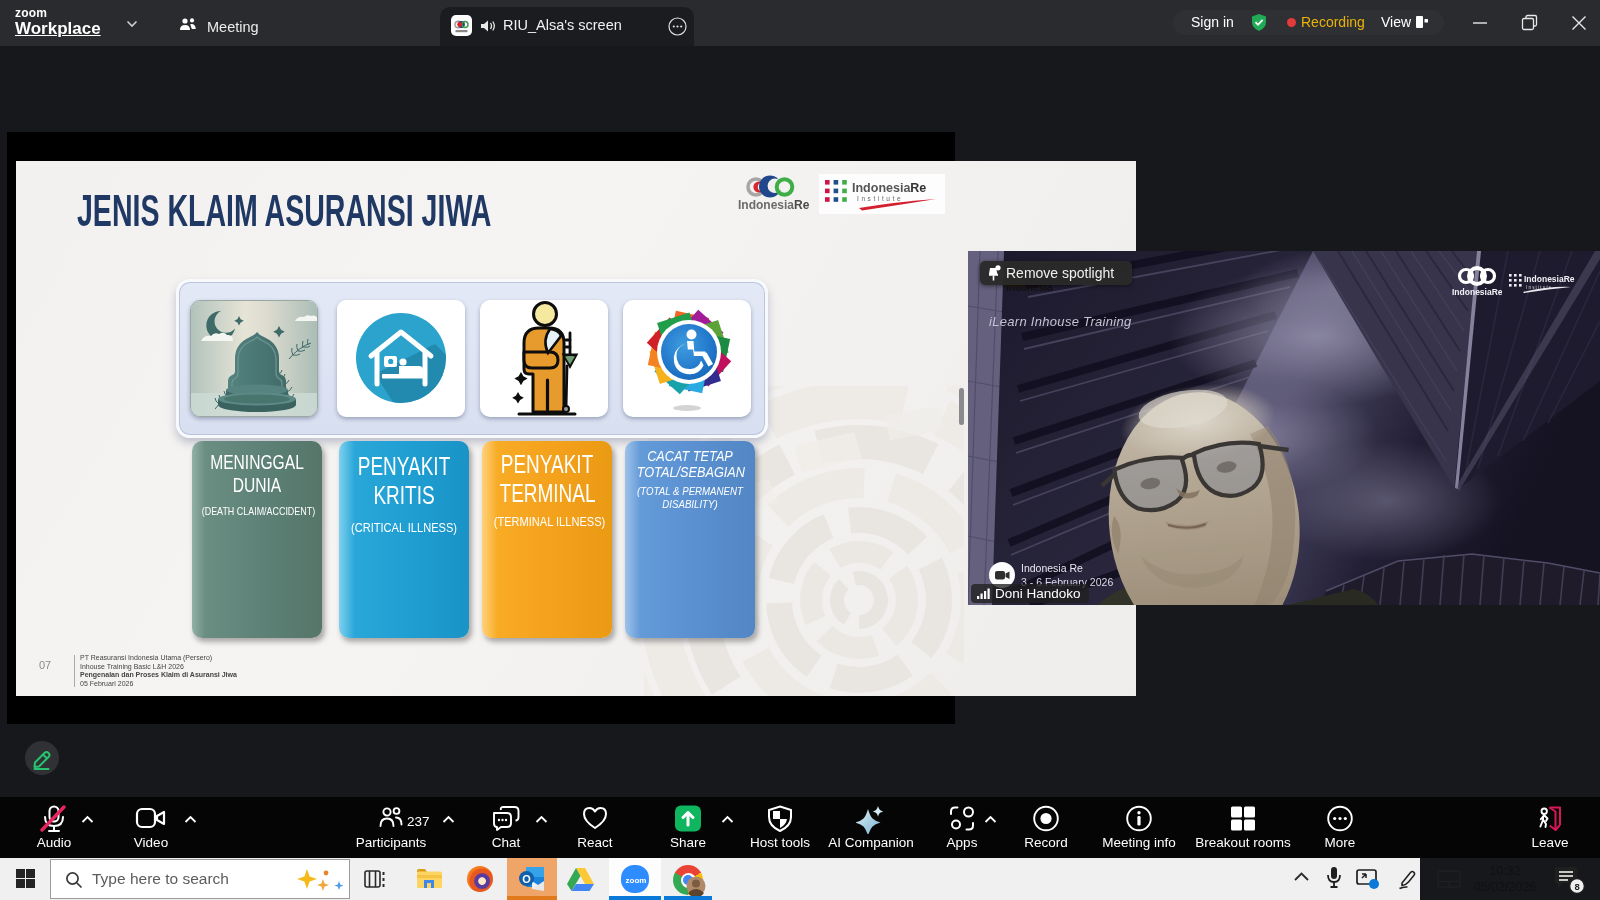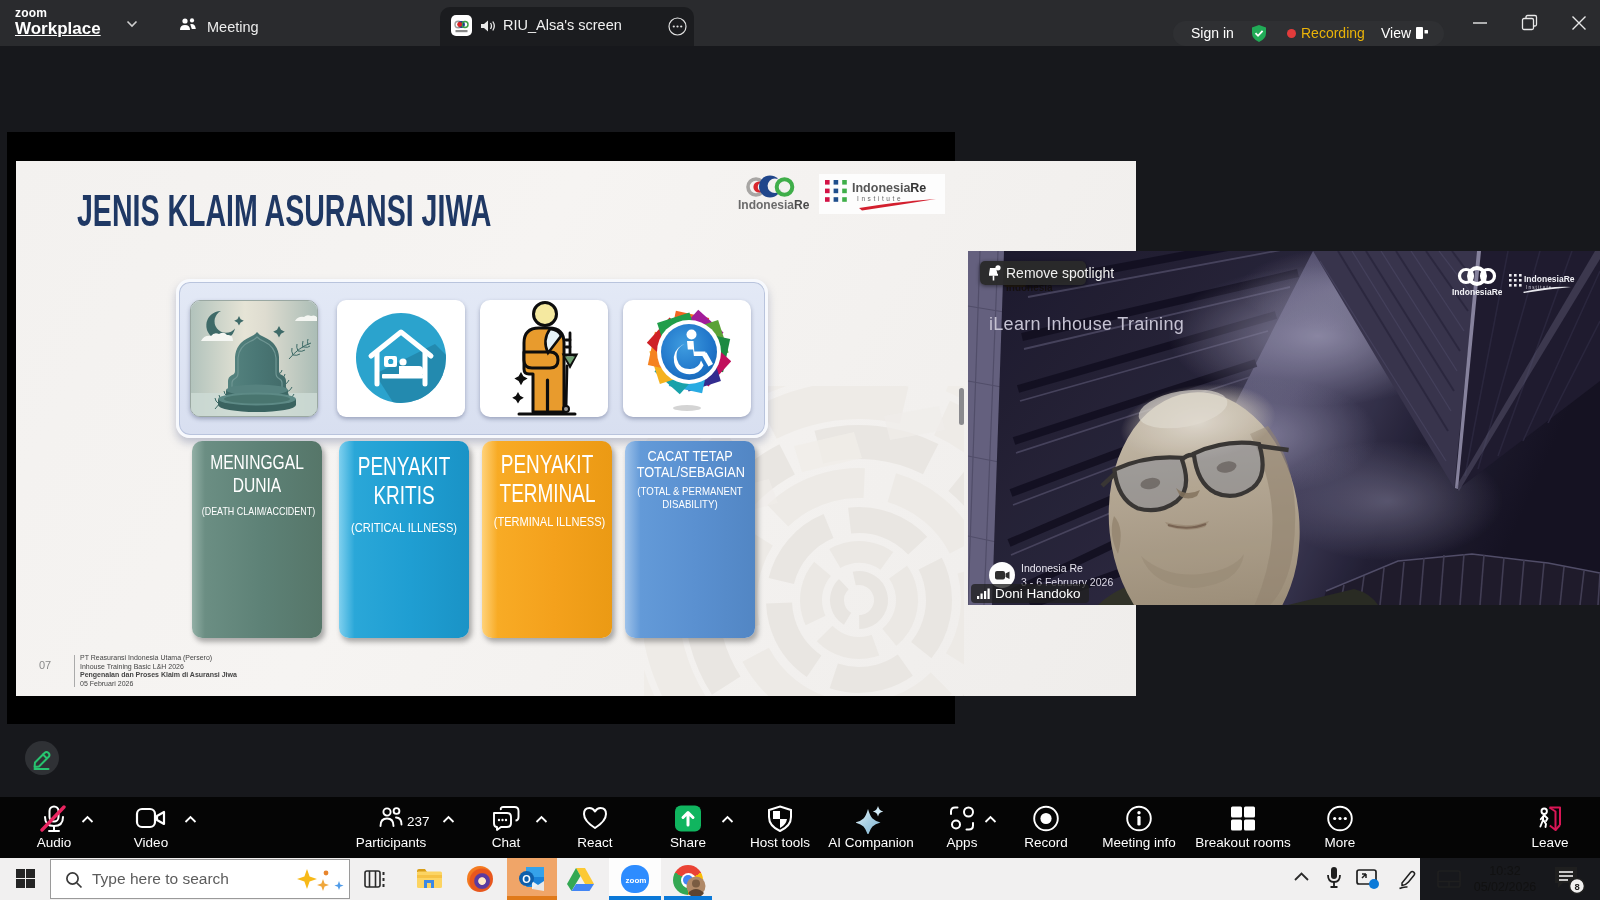--- a/index.html
+++ b/index.html
@@ -67,21 +67,21 @@
       </svg>
       <div class="abs" style="left:63px;top:10px;font-size:14.5px;color:#f0f0f0;">RIU_Alsa's screen</div>
       <svg class="abs" style="left:228px;top:10px" width="19" height="19" viewBox="0 0 19 19">
         <circle cx="9.5" cy="9.5" r="8.5" fill="none" stroke="#e0e0e0" stroke-width="1.2"></circle>
         <circle cx="5.8" cy="9.5" r="1.1" fill="#e0e0e0"></circle>
           <circle cx="9.5" cy="9.5" r="1.1" fill="#e0e0e0"></circle>
           <circle cx="13.2" cy="9.5" r="1.1" fill="#e0e0e0"></circle>
       </svg>
     </div>
 
-    <div class="abs" style="left:1173px;top:10px;width:271px;height:25px;background:#2f3033;border-radius:13px;margin-top:11px;">
+    <div class="abs" style="left:1173px;top:10px;width:271px;height:25px;background:#2f3033;border-radius:13px;">
       <div class="abs" style="left:18px;top:4px;font-size:14px;color:#fff;">Sign in</div>
       <svg class="abs" style="left:77px;top:3px" width="18" height="19" viewBox="0 0 18 19">
         <path d="M9 1 L16 3.5 V9 q0 6 -7 9 q-7 -3 -7 -9 V3.5 z" fill="#21ab57"></path>
         <path d="M5.5 9.2 L8 11.8 L12.6 6.8" stroke="#fff" stroke-width="1.8" fill="none"></path>
       </svg>
       <div class="abs" style="left:114px;top:8px;width:9px;height:9px;border-radius:50%;background:#e23b3b;"></div>
       <div class="abs" style="left:128px;top:4px;font-size:14px;color:#eab308;">Recording</div>
       <div class="abs" style="left:208px;top:4px;font-size:14px;color:#fff;">View</div>
       <svg class="abs" style="left:242px;top:5px" width="14" height="14" viewBox="0 0 14 14">
         <rect x="1" y="1" width="7" height="12" rx="1" fill="#fff"></rect>
@@ -315,21 +315,21 @@
       <div style="margin-top:8px;font-size:10.5px;white-space:nowrap;transform:scaleX(.85);">(DEATH CLAIM/ACCIDENT)</div>
     </div>
     <div class="abs card" id="card2" style="left:323px;top:280px;width:130px;height:197px;background:linear-gradient(90deg,#7fd0ef 0%,#2aa7d8 12%,#1f9ed2 55%,#1a93c6 100%);">
       <div style="margin-top:11px;font-size:26px;line-height:29px;transform:scaleX(.73);">PENYAKIT<br>KRITIS</div>
       <div style="margin-top:10px;font-size:13.5px;white-space:nowrap;transform:scaleX(.82);">(CRITICAL ILLNESS)</div>
     </div>
     <div class="abs card" id="card3" style="left:466px;top:280px;width:130px;height:197px;background:linear-gradient(90deg,#ffd27a 0%,#f8ab25 12%,#f4a11c 55%,#eb9a14 100%);">
       <div style="margin-top:9px;font-size:26px;line-height:29px;transform:scaleX(.73);">PENYAKIT<br>TERMINAL</div>
       <div style="margin-top:6px;font-size:13.5px;white-space:nowrap;transform:scaleX(.82);">(TERMINAL ILLNESS)</div>
     </div>
-    <div class="abs card" id="card4" style="left:609px;top:280px;width:130px;height:197px;background:linear-gradient(90deg,#9ec2ea 0%,#639ad8 12%,#5a90d0 55%,#5286c4 100%);">
+    <div class="abs card" id="card4" style="left:609px;top:280px;width:130px;height:197px;background:linear-gradient(90deg,#9ec2ea 0%,#639ad8 12%,#5a90d0 55%,#5286c4 100%);font-style:italic;">
       <div style="margin-top:7px;font-size:15.5px;line-height:15.5px;white-space:nowrap;transform:scaleX(.82);">CACAT TETAP<br>TOTAL/SEBAGIAN</div>
       <div style="margin-top:6px;font-size:11.5px;line-height:12.5px;white-space:nowrap;transform:scaleX(.84);">(TOTAL &amp; PERMANENT<br>DISABILITY)</div>
     </div>
 
     <div class="abs" style="left:23px;top:498px;font-size:11px;color:#8a8a8a;">07</div>
     <div class="abs" style="left:58px;top:494px;width:1px;height:32px;background:#aaa;"></div>
     <div class="abs" style="left:64px;top:493px;font-size:7px;line-height:8.5px;color:#444;">
       PT Reasuransi Indonesia Utama (Persero)<br>
       Inhouse Training Basic L&amp;H 2026<br>
       <b>Pengenalan dan Proses Klaim di Asuransi Jiwa</b><br>
@@ -482,30 +482,30 @@
         <path d="M197 271 q23 7 44 -1 l-4 6 q-18 6 -36 0z" fill="#a6957c" opacity=".9"></path>
         <path d="M200 274 q20 6 38 -1" stroke="#77604c" stroke-width="2" fill="none" opacity=".8"></path>
         <path d="M173 305 q25 22 60 18 q32 -4 43 -20 q-4 30 -50 34 q-42 -2 -53 -32z" fill="#9c8d74" opacity=".35"></path>
       </g>
       <rect width="632" height="354" fill="#141226" opacity=".08"></rect>
 
       <text x="38" y="40" font-size="10" font-weight="700" fill="#15100b" opacity=".85" font-family="Liberation Sans">indonesia</text>
       <rect x="36" y="18" width="22" height="18" rx="3" fill="#241c12" opacity=".85"></rect>
     </svg>
     
-    <div class="abs" style="left:12px;top:10px;width:106px;height:24px;background:rgba(42,42,42,.96);border-radius:5px;box-shadow:0 1px 4px rgba(0,0,0,.5);">
+    <div class="abs" style="left:12px;top:10px;width:152px;height:24px;background:rgba(42,42,42,.96);border-radius:5px;box-shadow:0 1px 4px rgba(0,0,0,.5);">
       <svg class="abs" style="left:7px;top:4px" width="14" height="16" viewBox="0 0 14 16">
         <circle cx="11" cy="2.8" r="2.6" fill="#fff"></circle>
         <path d="M3 3 h6 l1.5 6 l-8.5 0z M2 9 h9 v1.8 h-9z" fill="#fff"></path>
         <path d="M6.5 10.5 v5" stroke="#fff" stroke-width="1.6"></path>
       </svg>
       <div class="abs" style="left:26px;top:4px;font-size:14px;color:#efefef;white-space:nowrap;">Remove spotlight</div>
     </div>
     
-    <div class="abs" style="left:21px;top:63px;font-size:18px;color:#c5c2d2;letter-spacing:.3px;">iLearn Inhouse Training</div>
+    <div class="abs" style="left:21px;top:63px;font-size:13px;color:#c5c2d2;letter-spacing:.3px;font-style:italic;">iLearn Inhouse Training</div>
     
     <svg class="abs" style="left:484px;top:15px" width="50" height="32" viewBox="0 0 50 32">
       <g fill="none" stroke="#fff">
         <circle cx="14" cy="10" r="6.5" stroke-width="3.2"></circle>
         <circle cx="25" cy="10" r="8" stroke-width="4"></circle>
         <circle cx="36" cy="10" r="6.5" stroke-width="3.2"></circle>
       </g>
       <circle cx="25" cy="10" r="8" fill="none" stroke="#fff" stroke-width="1"></circle>
       <text x="0" y="29" font-size="8.5" font-weight="600" fill="#f2f2f6" font-family="Liberation Sans">Indonesia<tspan font-weight="700">Re</tspan></text>
     </svg>

